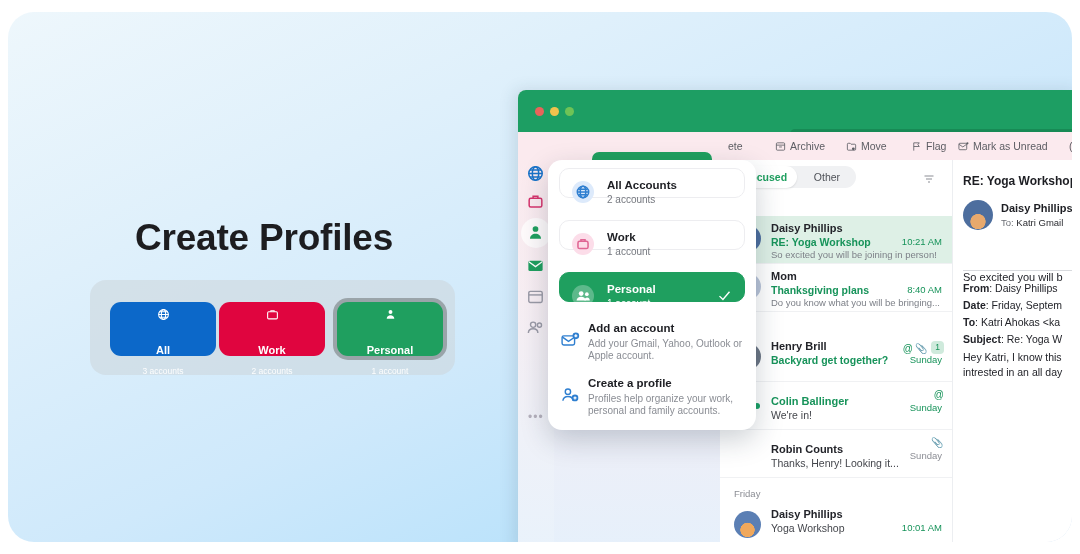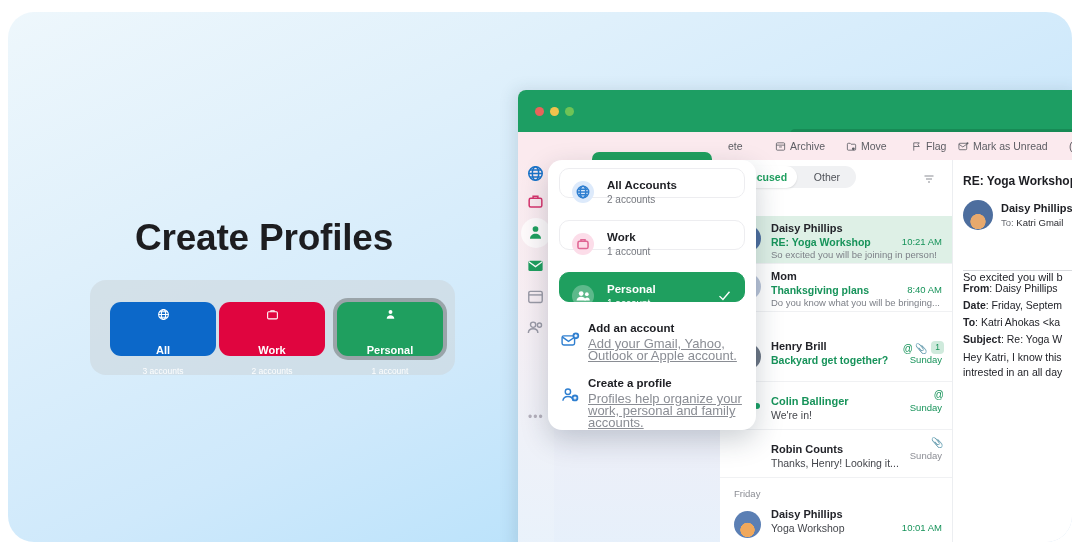--- a/index.html
+++ b/index.html
@@ -270,21 +270,21 @@
   .dd-title { position: absolute; left: 47px; top: 10px; font-size: 11.5px; font-weight: 700; color: #1d1e23; }
   .dd-sub   { position: absolute; left: 47px; top: 25px; font-size: 10px; color: #75787f; }
   .active .dd-title, .active .dd-sub { color: #ffffff; }
   #dd-check { position: absolute; right: 12px; top: 15px; width: 15px; height: 15px; }
 
   .dd-action { position: absolute; left: 0; width: 208px; }
   #act-add { top: 162px; }
   #act-create { top: 217px; }
   .act-ico { position: absolute; left: 12px; top: 8px; width: 20px; height: 20px; }
   .act-title { position: absolute; left: 40px; top: 0; font-size: 11.5px; font-weight: 700; color: #1d1e23; }
-  .act-sub { position: absolute; left: 40px; top: 16px; width: 156px; font-size: 13px; color: #8a8d94; line-height: 12px; text-decoration: underline; }
+  .act-sub { position: absolute; left: 40px; top: 16px; width: 156px; font-size: 10px; color: #8a8d94; line-height: 12px; }
 </style>
 </head>
 <body>
 
 <div id="canvas">
 
   <div id="promo">
     <div id="promo-title">Create Profiles</div>
 
     <div id="profiles-card"></div>

